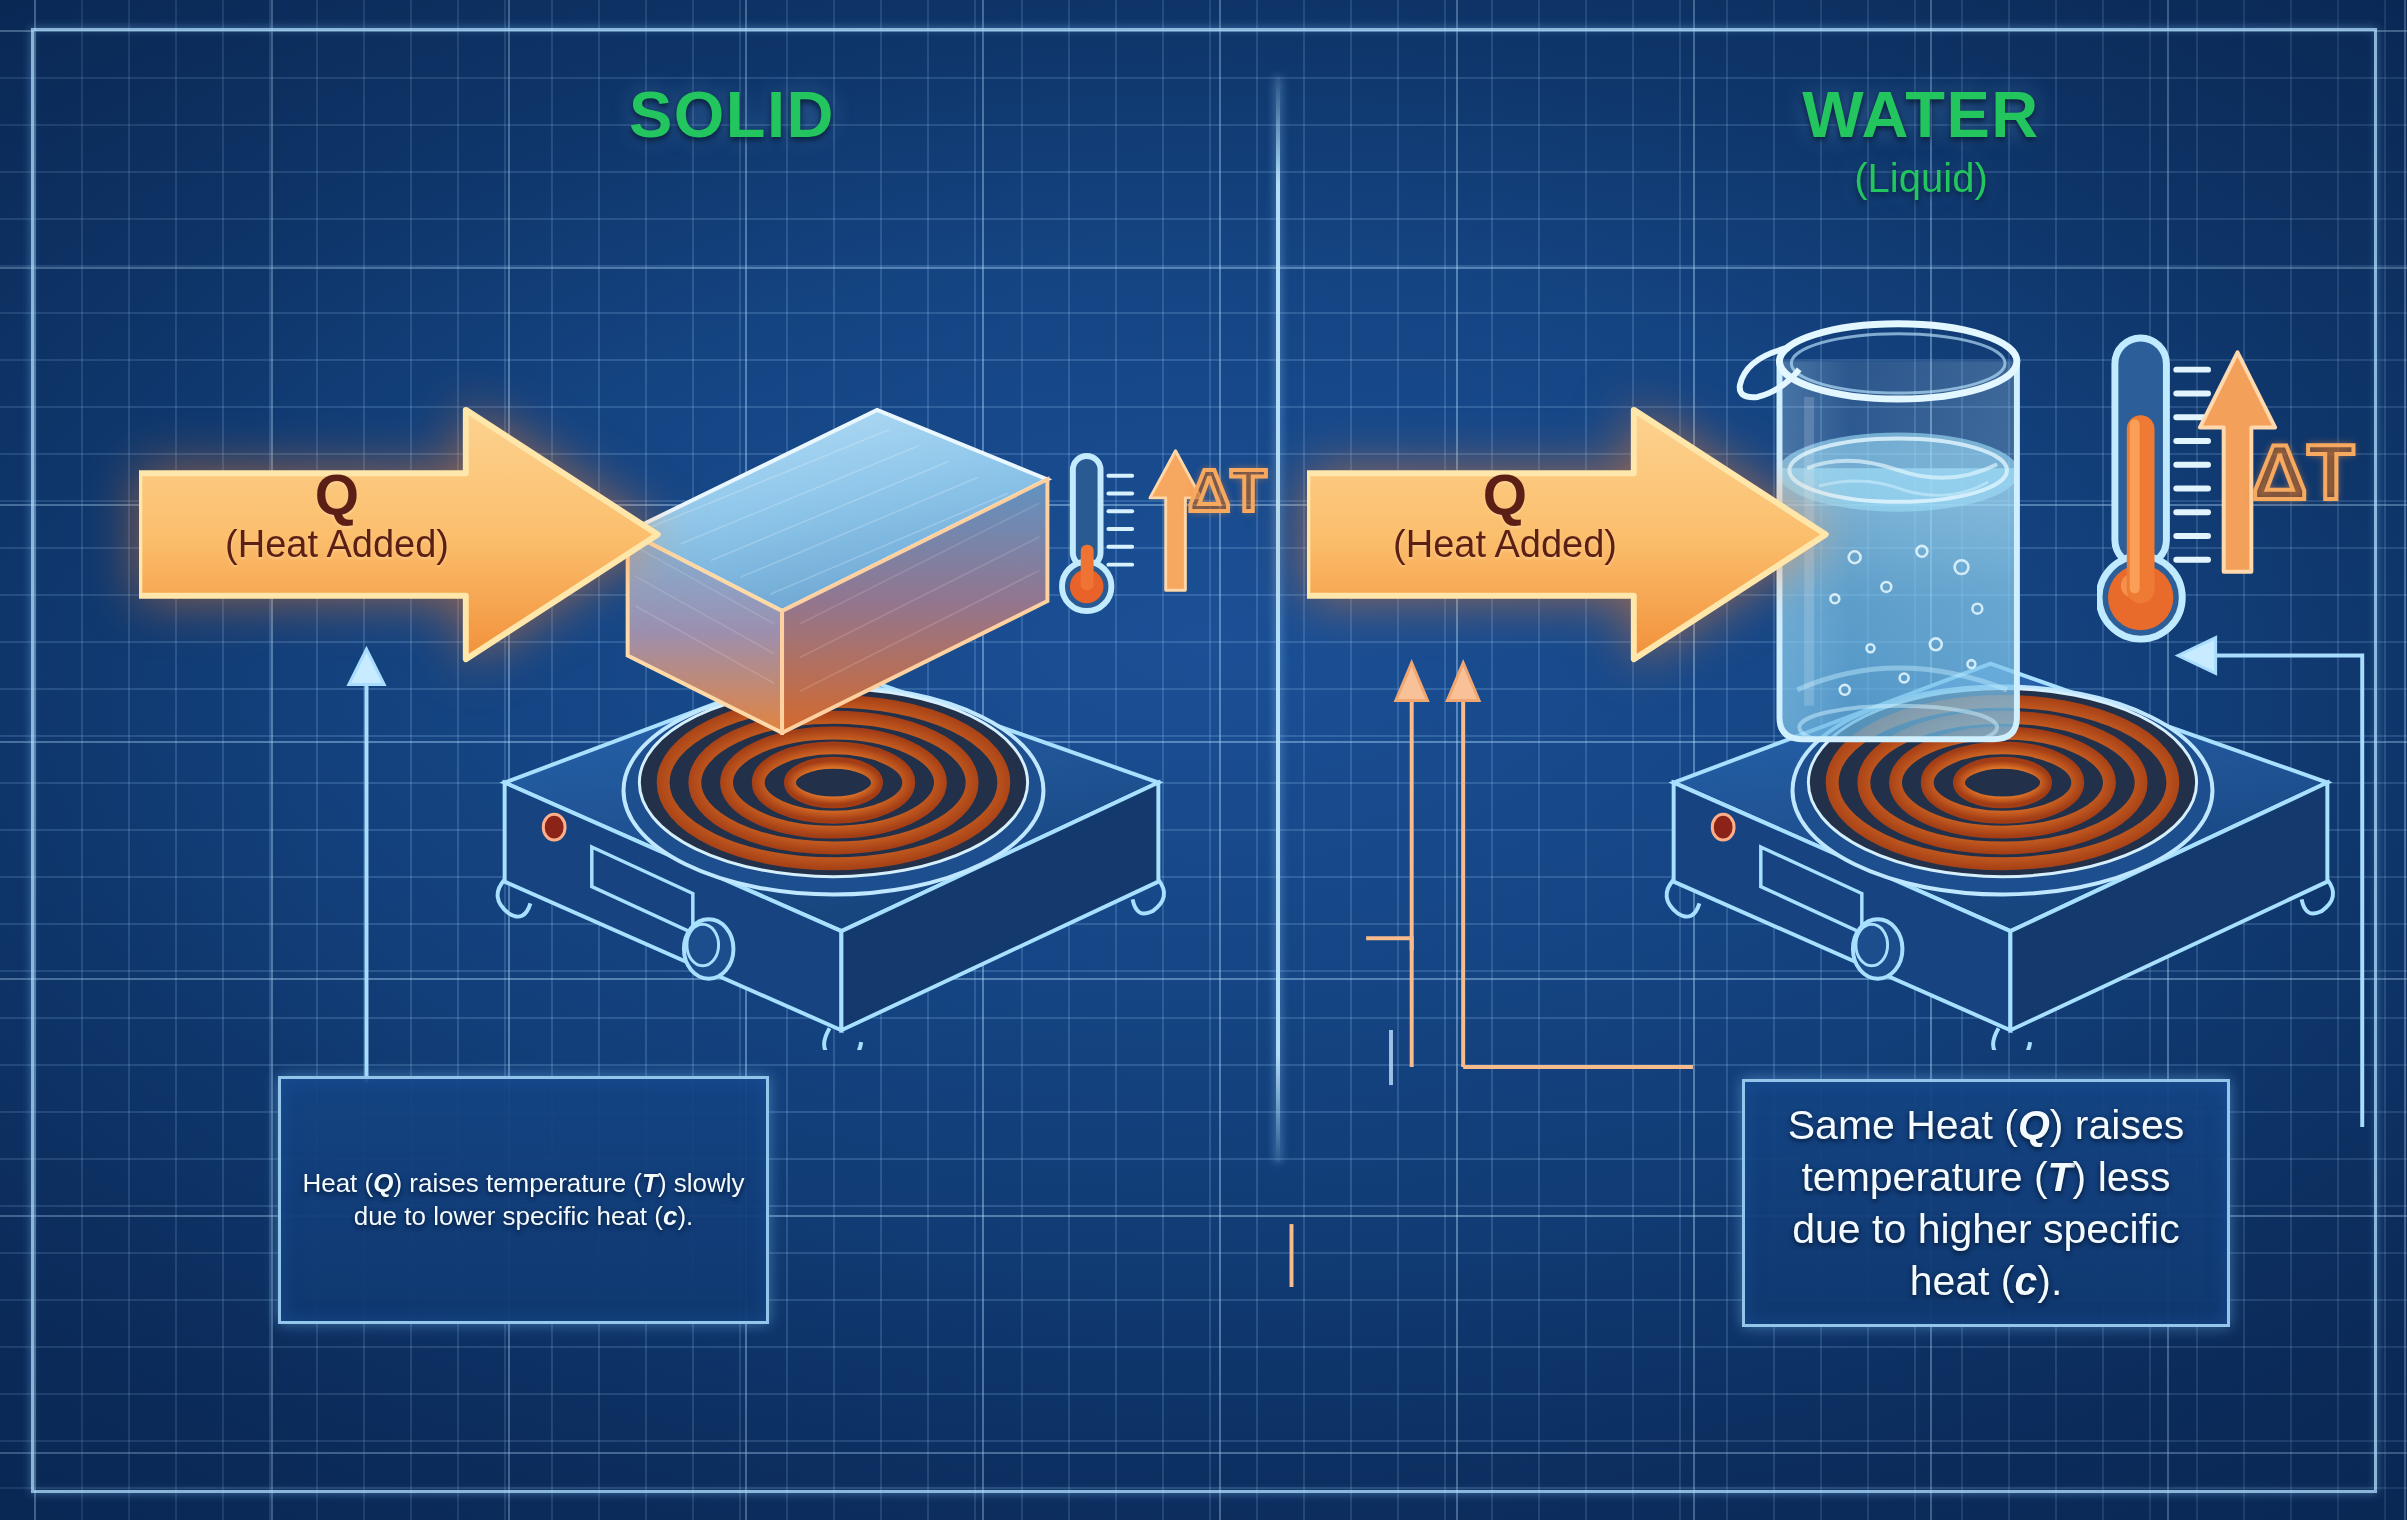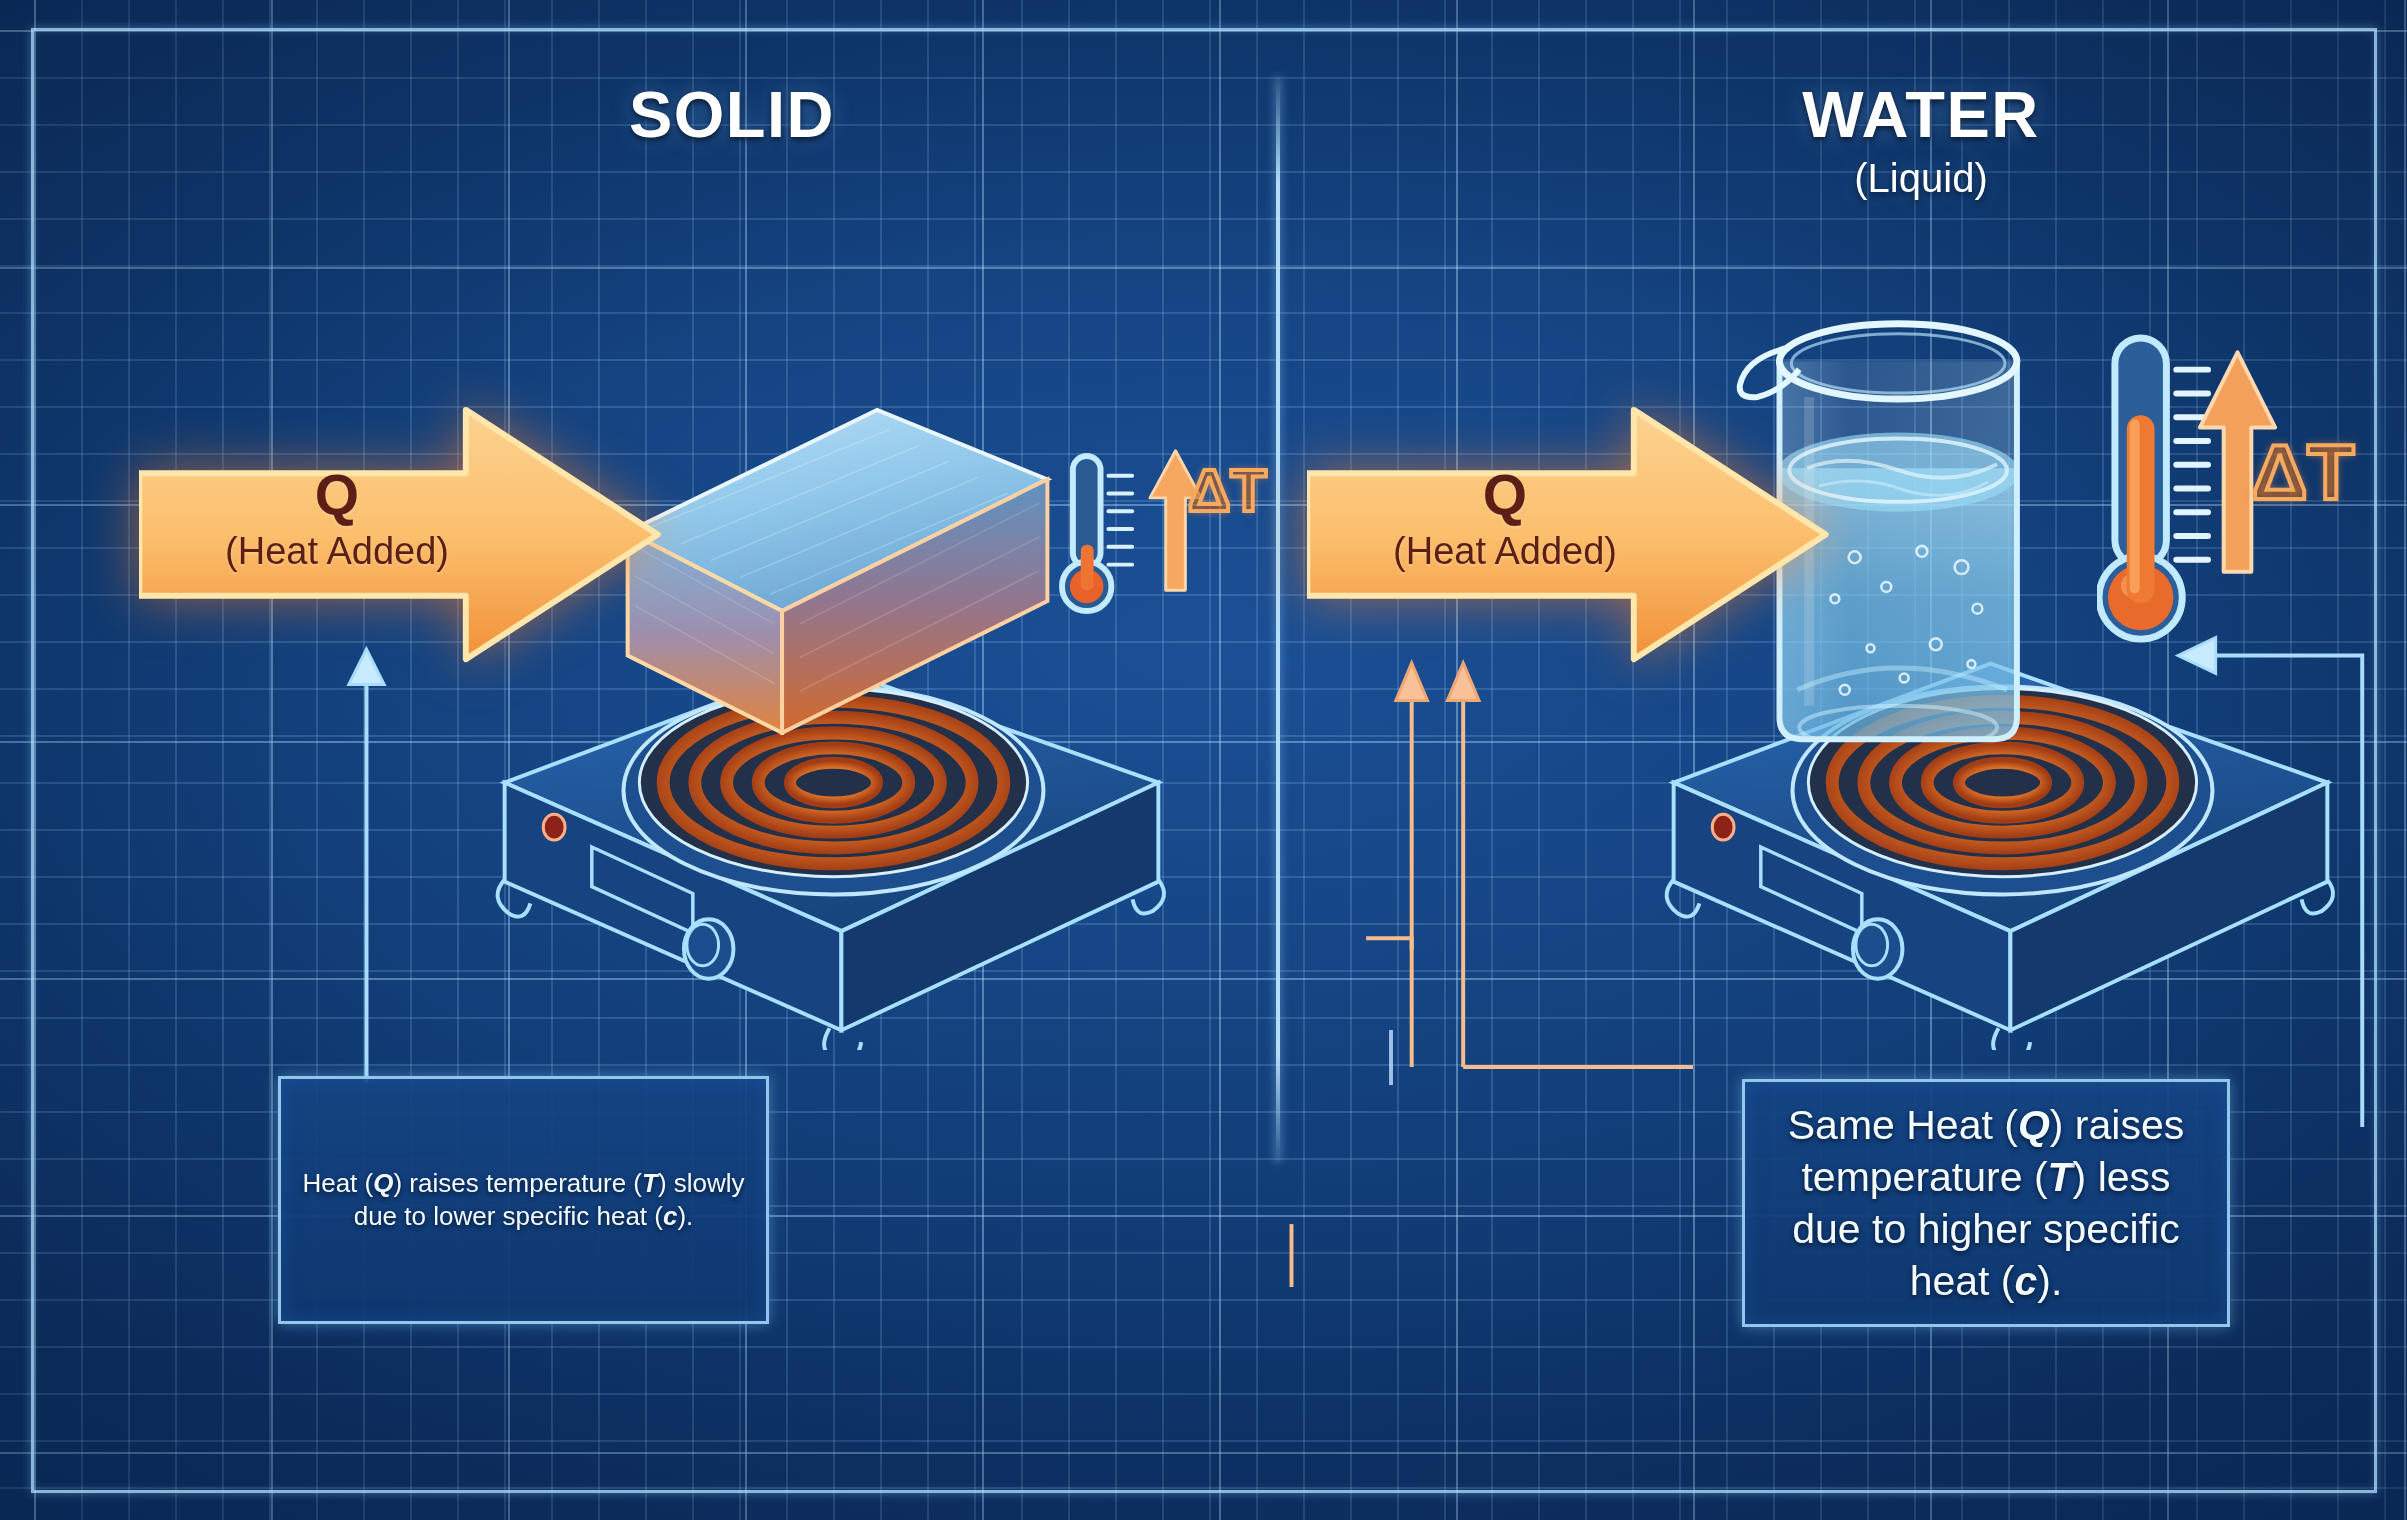--- a/index.html
+++ b/index.html
@@ -48,40 +48,40 @@
     pointer-events:none;
   }
   .divider{
     position:absolute;left:1276px;top:77px;width:4px;height:1085px;
     background:linear-gradient(to bottom, rgba(168,222,255,.15), rgba(186,230,255,.95) 10%, rgba(186,230,255,.95) 90%, rgba(168,222,255,.15));
     box-shadow:0 0 10px rgba(150,210,255,.65);
   }
 
   
   .panel-title{
-    position:absolute;text-align:center;color:#ffffff;
+    position:absolute;text-align:center;color:#22c55e;
     text-shadow:0 3px 6px rgba(3,20,45,.85), 0 0 22px rgba(130,195,255,.35);
     user-select:none;
   }
   .panel-title .big{font-size:65px;font-weight:bold;letter-spacing:1.5px;line-height:1.04;display:block;}
   .panel-title .sub{font-size:40px;font-weight:400;line-height:1.25;display:block;margin-top:4px;}
 
   
   .heat-arrow{position:absolute;}
   .heat-arrow svg{display:block;filter:drop-shadow(0 0 26px rgba(255,130,40,.55));}
   .arrow-label{
     position:absolute;left:0;right:0;text-align:center;
     color:#5c1f16;user-select:none;
   }
   .arrow-label .q{
     display:block;font-size:57px;font-weight:bold;line-height:1;
     text-shadow:0 2px 3px rgba(255,215,160,.65);
   }
   .arrow-label .cap{
-    display:block;font-size:38px;font-weight:400;margin-top:8px;line-height:1;
+    display:block;font-size:38px;font-weight:400;margin-top:1px;line-height:1;
     text-shadow:0 2px 3px rgba(255,215,160,.6);
   }
 
   
   .callout{
     position:absolute;
     background:linear-gradient(to bottom, rgba(20,68,132,.93), rgba(15,56,112,.95));
     border:3px solid rgba(170,222,255,.85);
     box-shadow:0 0 14px rgba(130,200,255,.45), inset 0 0 18px rgba(30,90,165,.5);
     color:#f4fbff;

